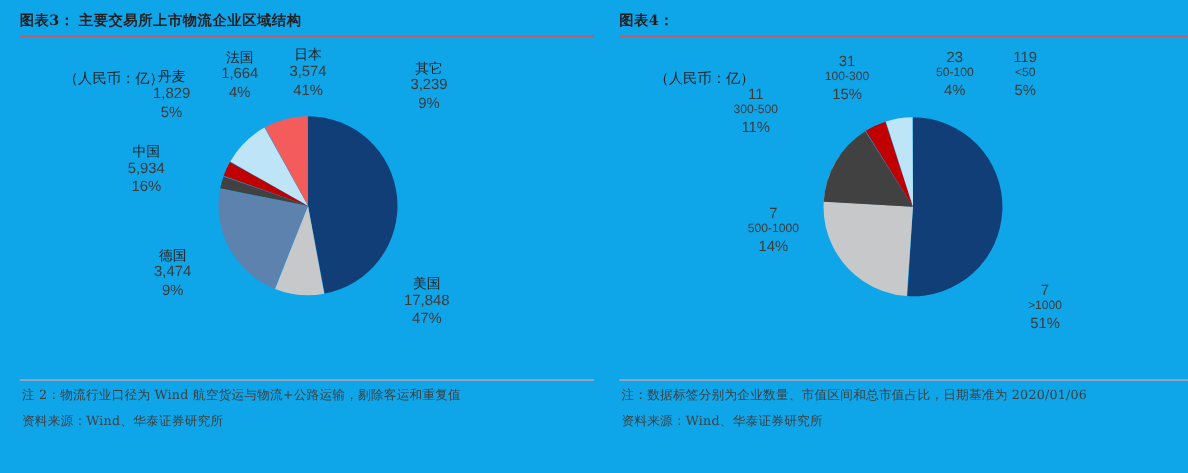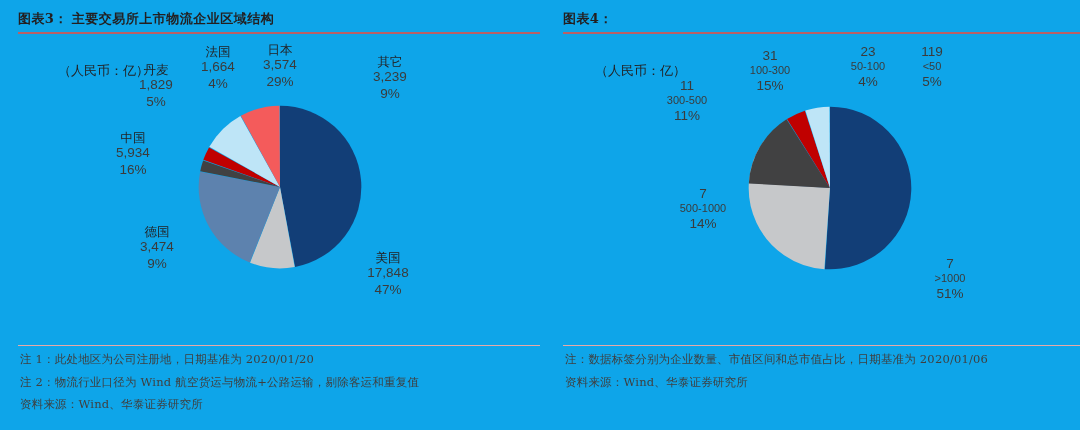--- a/index.html
+++ b/index.html
@@ -161,21 +161,21 @@
 
       <div class="dlabel" style="left:168px; top:10px; width:64px;">
         <span class="name">法国</span>
         <span class="num">1,664</span>
         <span class="pct">4%</span>
       </div>
 
       <div class="dlabel" style="left:230px; top:8px; width:64px;">
         <span class="name">日本</span>
         <span class="num">3,574</span>
-        <span class="pct">29%</span>
+        <span class="pct">41%</span>
       </div>
 
       <div class="dlabel" style="left:340px; top:20px; width:64px;">
         <span class="name">其它</span>
         <span class="num">3,239</span>
         <span class="pct">9%</span>
       </div>
 
       <div class="dlabel" style="left:106px; top:28px; width:64px;">
         <span class="name">丹麦</span>
@@ -199,21 +199,20 @@
         <span class="name">美国</span>
         <span class="num">17,848</span>
         <span class="pct">47%</span>
       </div>
 
     </div>
 
     <div class="rule-bottom"></div>
 
     <div class="notes">
-      <div class="note">注 1：此处地区为公司注册地，日期基准为 2020/01/20</div>
       <div class="note">注 2：物流行业口径为 Wind 航空货运与物流+公路运输，剔除客运和重复值</div>
       <div class="note">资料来源：Wind、华泰证券研究所</div>
     </div>
   </div>
 
   <div class="panel right">
 
     <div class="title-row">
       <span class="title-tag">图表4：</span>
     </div>

